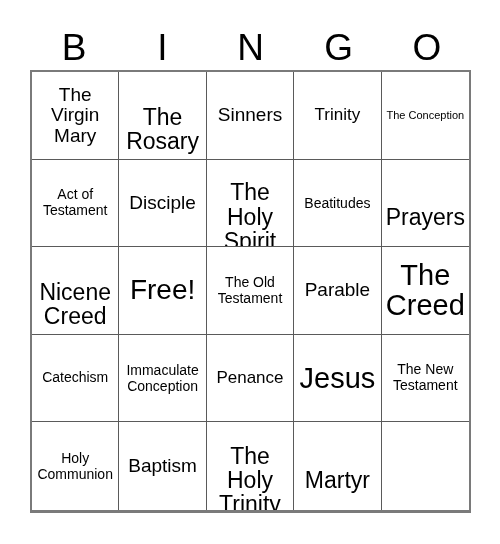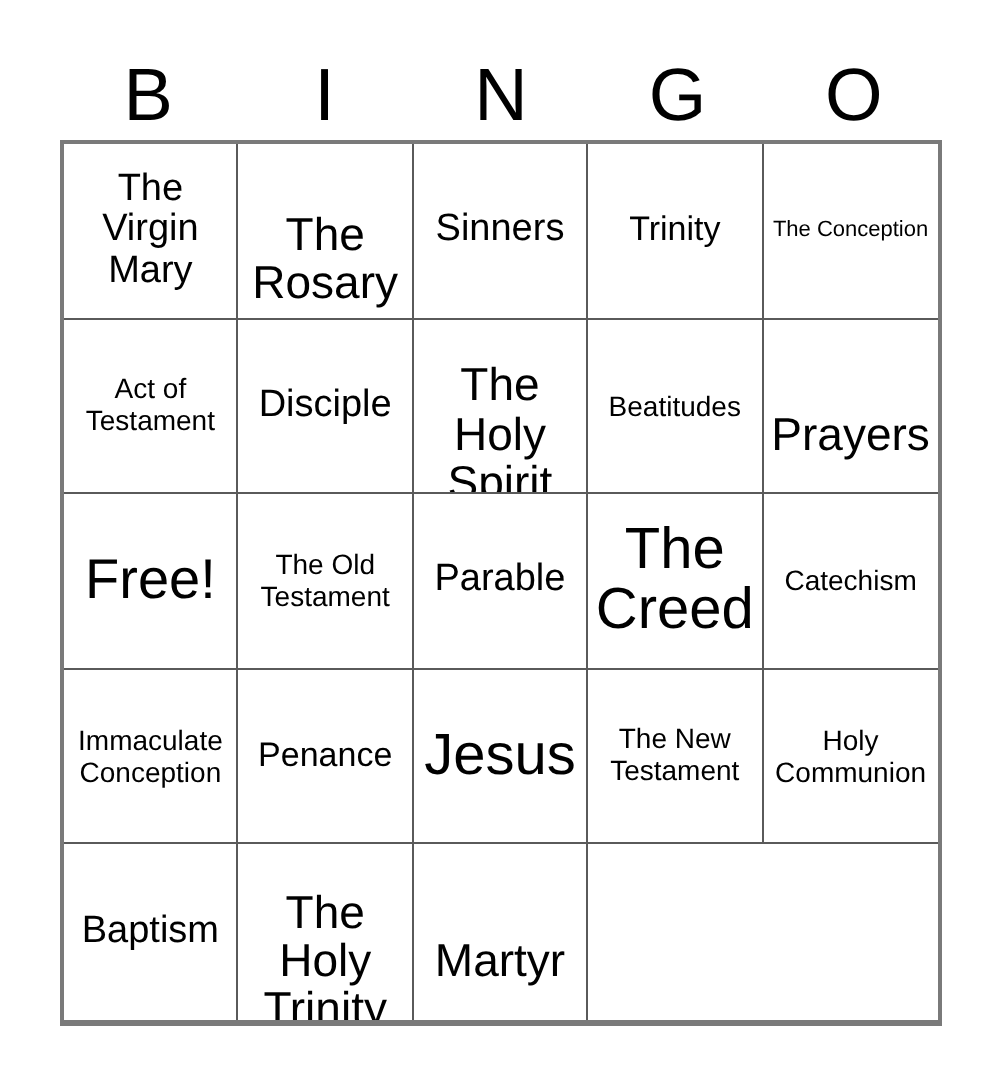--- a/index.html
+++ b/index.html
@@ -137,20 +137,23 @@
       </div>
       <div class="bingo-cell sz-xl">
         <span class="cell-text">The Holy Spirit</span>
       </div>
       <div class="bingo-cell sz-xs">
         <span class="cell-text">Beatitudes</span>
       </div>
       <div class="bingo-cell sz-xl">
         <span class="cell-text">Prayers</span>
       </div>
+      <div class="bingo-cell sz-xl">
+        <span class="cell-text">Nicene Creed</span>
+      </div>
       <div class="bingo-cell sz-free">
         <span class="cell-text">Free!</span>
       </div>
       <div class="bingo-cell sz-xs">
         <span class="cell-text">The Old Testament</span>
       </div>
       <div class="bingo-cell sz-l">
         <span class="cell-text">Parable</span>
       </div>
       <div class="bingo-cell sz-xxl">

